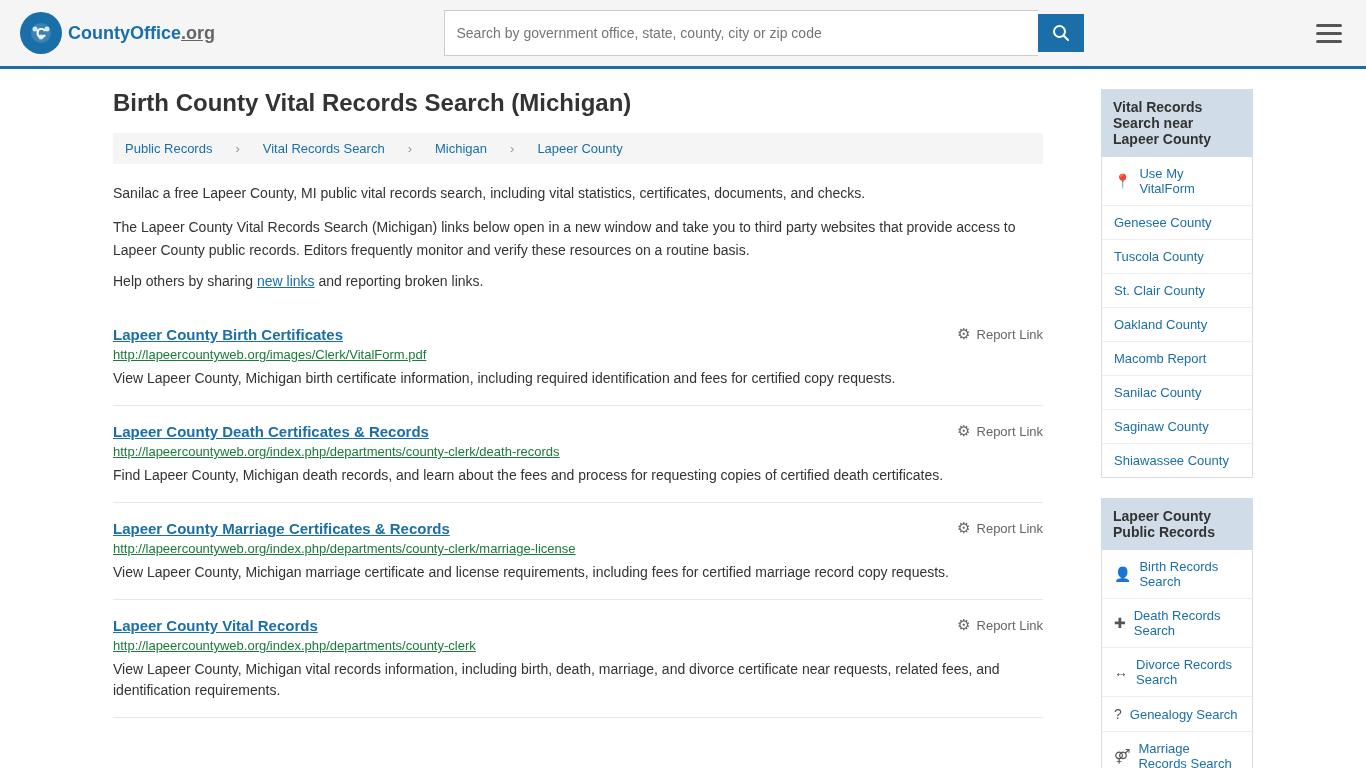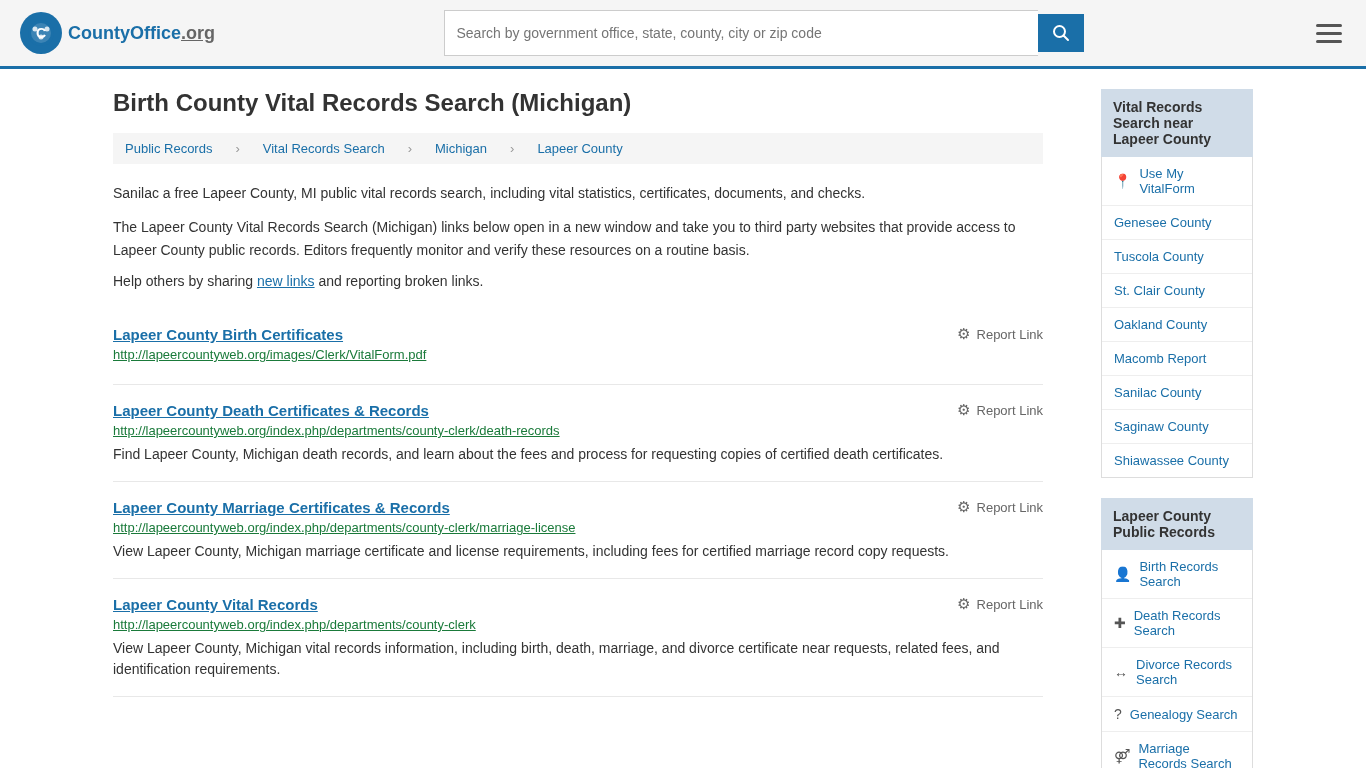--- a/index.html
+++ b/index.html
@@ -275,20 +275,21 @@
     <div id="resources-container">
         <div class="resource-item">
     <div class="resource-header">
       <a class="resource-title" href="#">Lapeer County Birth Certificates</a>
       <span class="report-link">
         <span class="report-icon">⚙</span>
         <span>Report Link</span>
       </span>
     </div>
     <div class="resource-url">http://lapeercountyweb.org/images/Clerk/VitalForm.pdf</div>
+    <div class="resource-desc">View Lapeer County, Michigan birth certificate information, including required identification and fees for certified copy requests.</div>
   </div>
         <div class="resource-item">
     <div class="resource-header">
       <a class="resource-title" href="#">Lapeer County Death Certificates &amp; Records</a>
       <span class="report-link">
         <span class="report-icon">⚙</span>
         <span>Report Link</span>
       </span>
     </div>
     <div class="resource-url">http://lapeercountyweb.org/index.php/departments/county-clerk/death-records</div>

